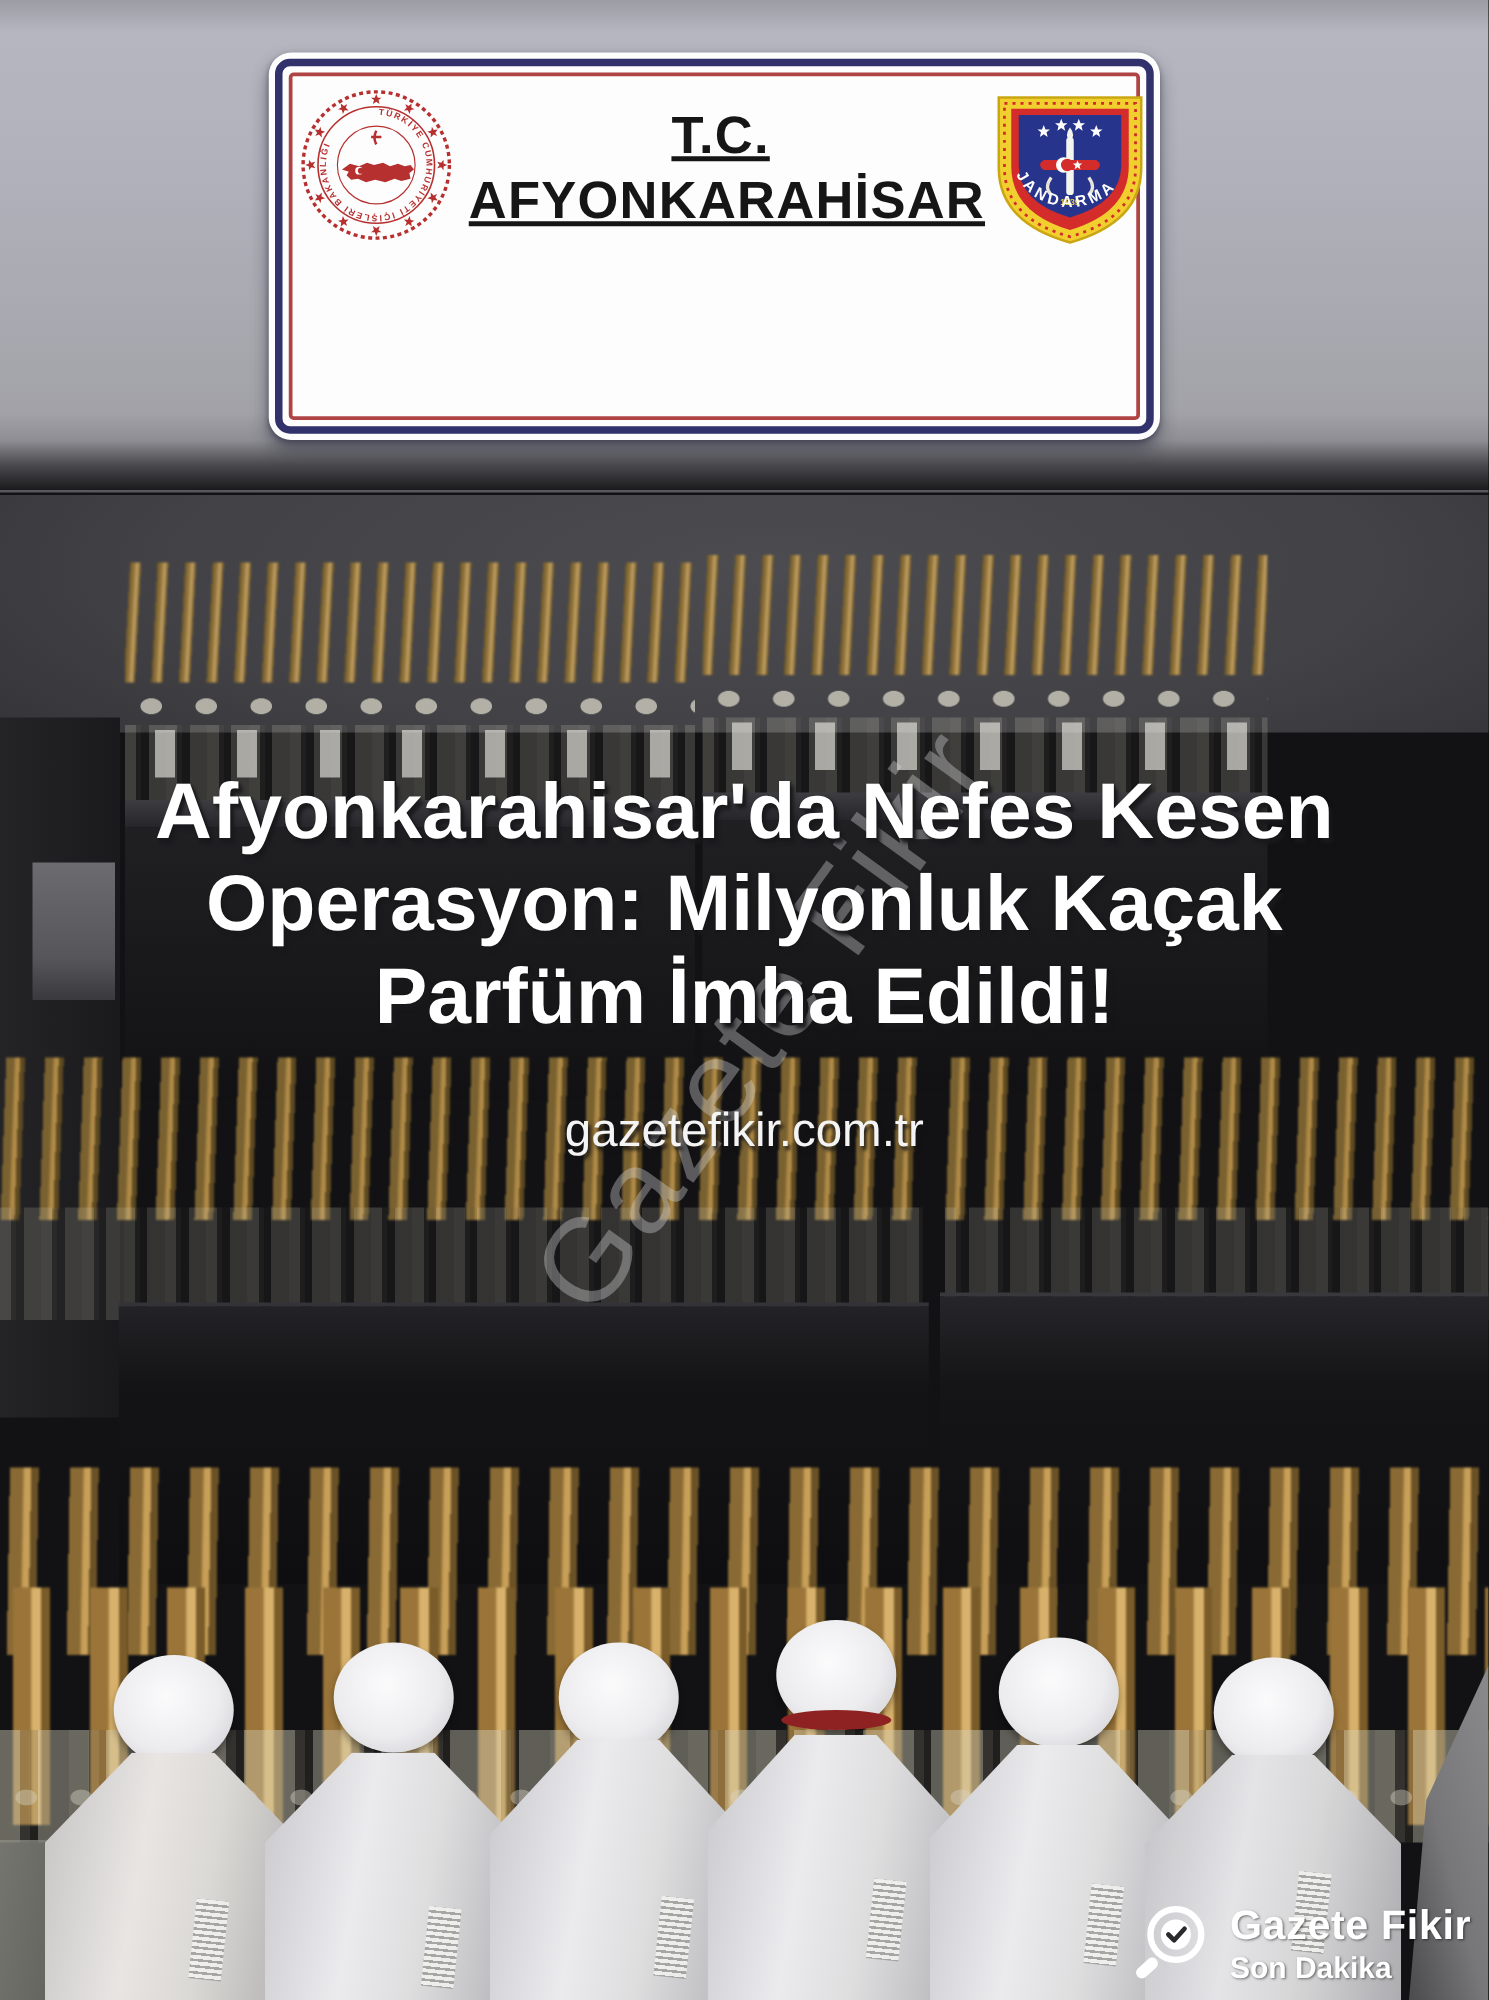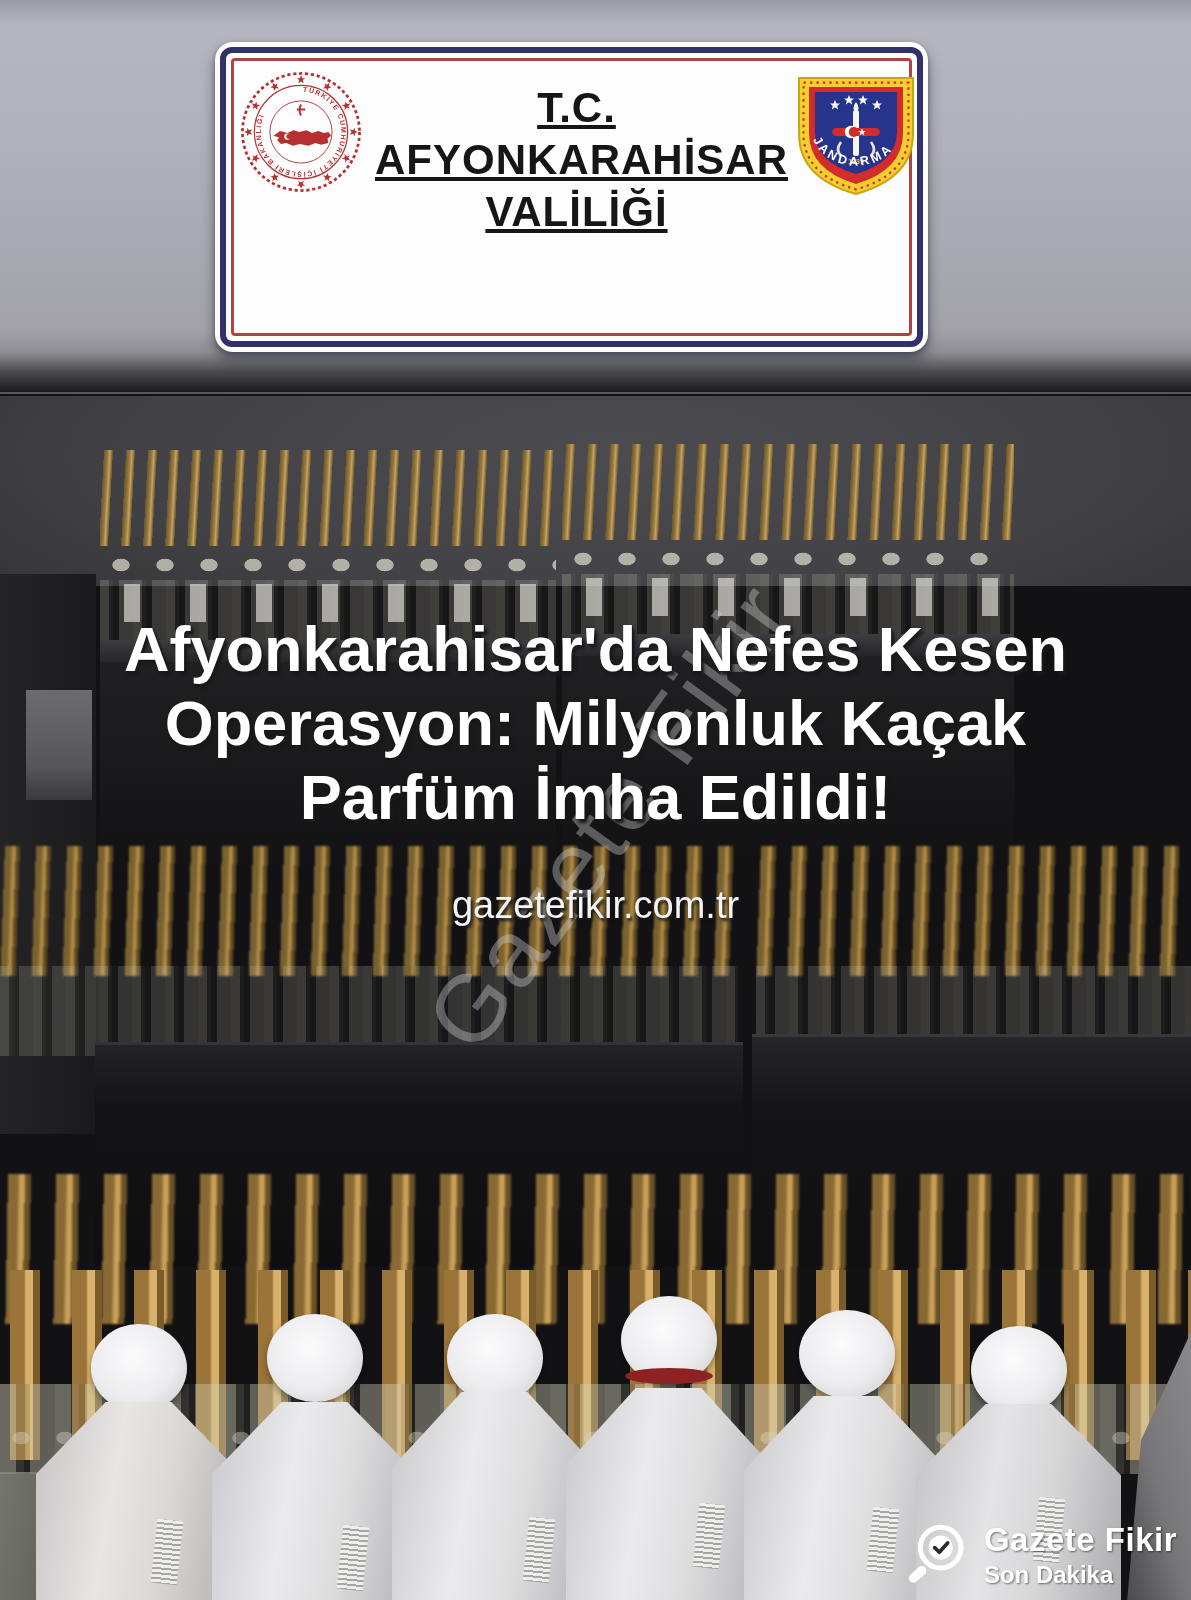--- a/index.html
+++ b/index.html
@@ -228,21 +228,20 @@
         </text>
         <path d="M70,40 q-3,6 0,12 M65.5,45.5 h9" stroke="#b73030" stroke-width="2.2" fill="none"></path>
         <path fill="#b73030" d="M40,74 l7,-5 8,2 7,-3 6,2 8,-2 6,3 7,-2 6,2 5,-1 3,4 -4,3 1,5 -8,2 -6,-2 -8,3 -9,-2 -8,2 -7,-3 -6,1 -4,-4 2,-3 z"></path>
         <circle cx="55" cy="75" r="3.4" fill="#fdfdfd"></circle>
         <circle cx="56.6" cy="75" r="2.7" fill="#b73030"></circle>
       </svg>
 
       <div class="sign-text">
         <div>T.C.</div>
         <div>AFYONKARAHİSAR</div>
-        <div>VALİLİĞİ</div>
       </div>
 
       <svg class="jandarma-emblem" viewBox="0 0 134 128">
         <path d="M10,6 h114 v56 q0,44 -57,60 q-57,-16 -57,-60 z" fill="#f0cf2e" stroke="#c9a612" stroke-width="2"></path>
         <path d="M10,6 h114 v56 q0,44 -57,60 q-57,-16 -57,-60 z" fill="none" stroke="#d42b2b" stroke-width="2.4" stroke-dasharray="2.6,4.4" transform="translate(67 64) scale(0.92) translate(-67 -64)"></path>
         <path d="M20,15 h94 v46 q0,37 -47,51 q-47,-14 -47,-51 z" fill="#d42b2b"></path>
         <path d="M26,20 h82 v40 q0,30 -41,42 q-41,-12 -41,-42 z" fill="#27348b"></path>
         <g fill="#ffffff">
           <use href="#st4" transform="translate(46 33)"></use>
           <use href="#st4" transform="translate(60 28)"></use>

